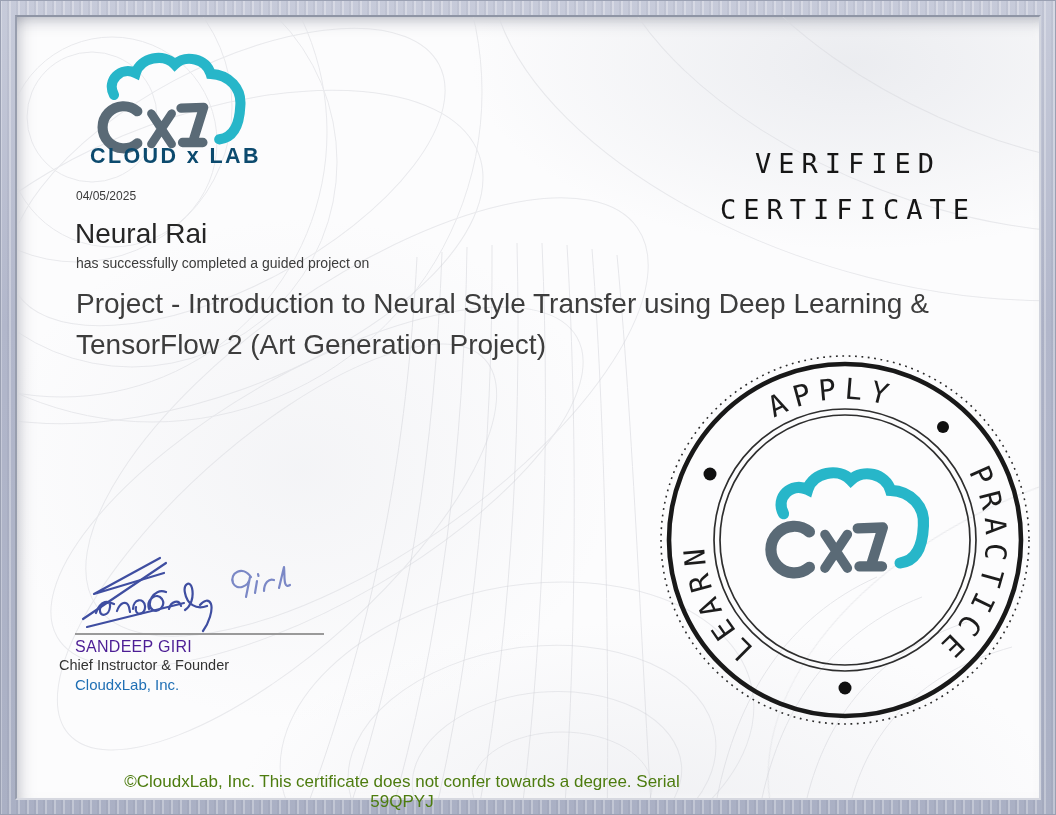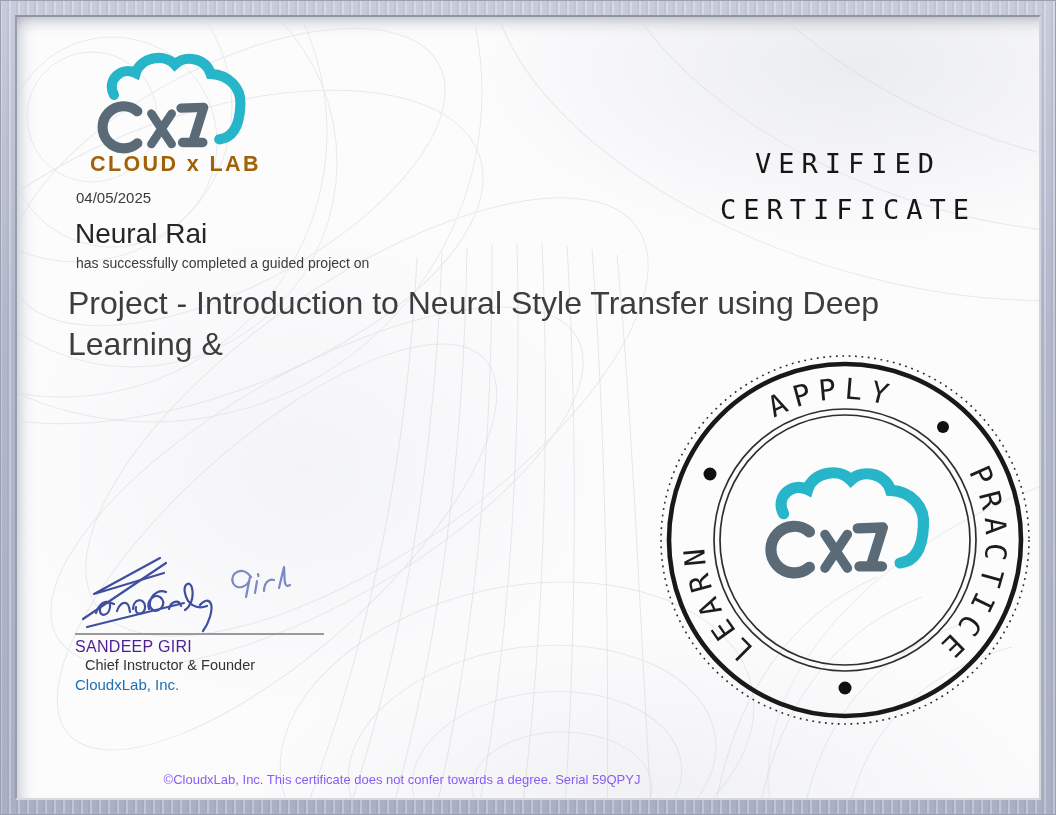--- a/index.html
+++ b/index.html
@@ -33,43 +33,43 @@
       inset 0 -8px 10px -8px rgba(255,255,255,.85);
   }
   .guilloche{position:absolute;inset:17px;width:1022px;height:781px;z-index:0;}
   .gl{stroke:#d9dadf;fill:none;stroke-width:1;}
   .gl2{stroke:#d1d2d8;fill:none;stroke-width:1;}
 
   .abs{position:absolute;z-index:2;}
 
   
   .logo-svg{left:88px;top:52px;width:172px;height:117px;}
-  .brand{left:90px;top:152px;width:260px;font-size:21.5px;font-weight:bold;
-         letter-spacing:2.4px;color:#a16207;}
+  .brand{left:90px;top:144px;width:260px;font-size:21.5px;font-weight:bold;
+         letter-spacing:2.4px;color:#0c4a6e;}
   
-  .date{left:76px;top:189px;font-size:15px;color:#3a3a3a;}
+  .date{left:76px;top:189px;font-size:12px;color:#3a3a3a;}
   .name{left:75px;top:218px;font-size:28px;color:#262626;}
   .statement{left:76px;top:255px;font-size:14px;color:#3c3c3c;}
-  .ptitle{left:68px;top:283px;font-size:32px;line-height:41px;color:#3d3d3d;width:900px;}
+  .ptitle{left:76px;top:283px;font-size:28px;line-height:41px;color:#3d3d3d;width:900px;}
   
   .verified{left:620px;top:141px;width:456px;text-align:center;
             font-family:"DejaVu Sans Mono",monospace;font-size:27px;line-height:46px;
             letter-spacing:7px;color:#161616;}
   
   .seal{left:655px;top:350px;width:380px;height:380px;}
   .seal-word{font-family:"DejaVu Sans Mono",monospace;font-size:29px;letter-spacing:7px;fill:#1c1c1c;}
   .seal-dot{fill:#101010;}
   
   .signature-svg{left:70px;top:543px;width:260px;height:100px;}
   .sig-rule{left:75px;top:633px;width:249px;height:2px;background:#9a9a9a;}
   .sig-name{left:75px;top:638px;font-size:16px;color:#4c1d95;letter-spacing:.3px;}
-  .sig-title{left:85px;top:657px;font-size:14.5px;color:#333333;}
+  .sig-title{left:59px;top:657px;font-size:14.5px;color:#333333;}
   .sig-company{left:75px;top:676px;font-size:15px;font-weight:normal;color:#1f6fb4;cursor:pointer;}
   
-  .footer{left:102px;top:772px;width:600px;text-align:center;font-size:13px;color:#8b5cf6;}
+  .footer{left:102px;top:772px;width:600px;text-align:center;font-size:17px;color:#4d7c0f;}
 </style>
 </head>
 <body>
 
 <div class="page">
   <div class="frame"></div>
   <div class="paper"></div>
 
   <svg class="guilloche" viewBox="0 0 1022 781">
     <g class="gl" opacity="0.55">
@@ -124,20 +124,21 @@
   <svg class="abs logo-svg" viewBox="0 0 220 150">
     <use href="#cxl-logo"></use>
   </svg>
   <div class="abs brand">CLOUD x LAB</div>
 
   <div class="abs date">04/05/2025</div>
   <div class="abs name">Neural Rai</div>
   <div class="abs statement">has successfully completed a guided project on</div>
   <div class="abs ptitle">
     <div>Project - Introduction to Neural Style Transfer using Deep Learning &amp;</div>
+    <div>TensorFlow 2 (Art Generation Project)</div>
   </div>
 
   <div class="abs verified">
     <div>VERIFIED</div>
     <div>CERTIFICATE</div>
   </div>
 
   <svg class="abs seal" viewBox="0 0 380 380">
     <circle cx="190" cy="190" r="184" fill="none" stroke="#2a2a2a" stroke-width="1.6" stroke-dasharray="1.8 4.6"></circle>
     <circle cx="190" cy="190" r="176" fill="none" stroke="#191919" stroke-width="4.6"></circle>

